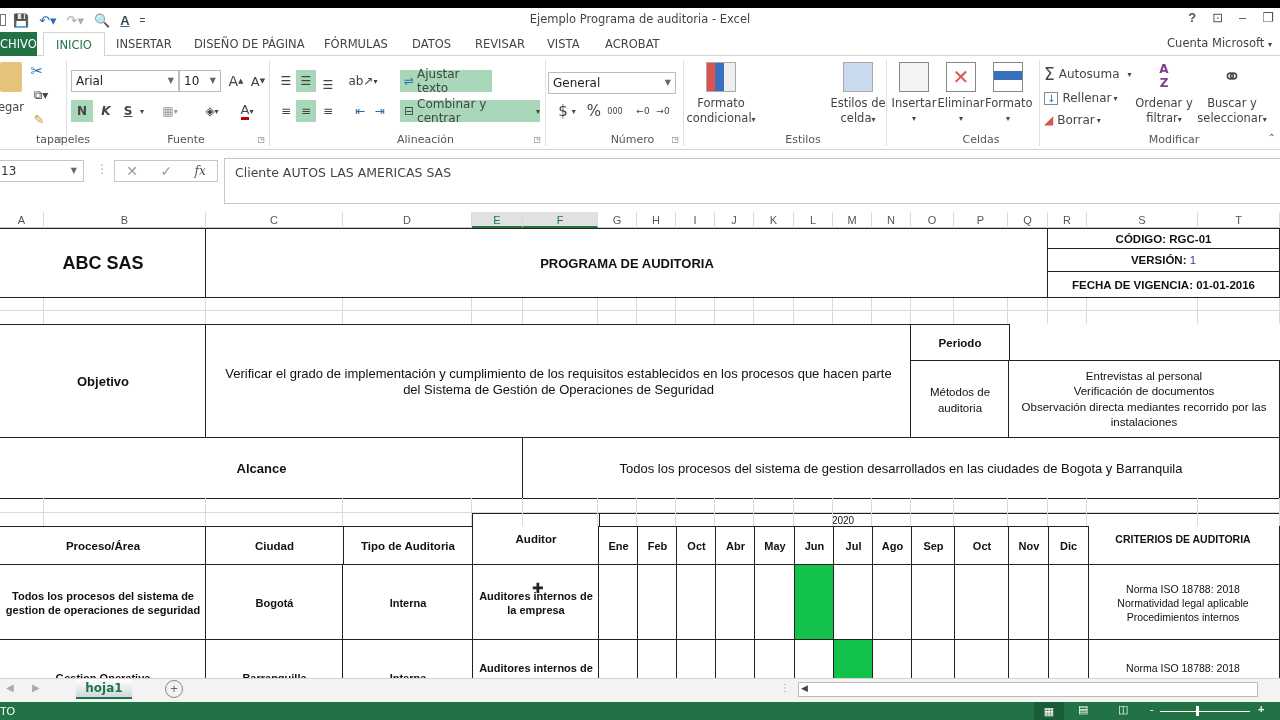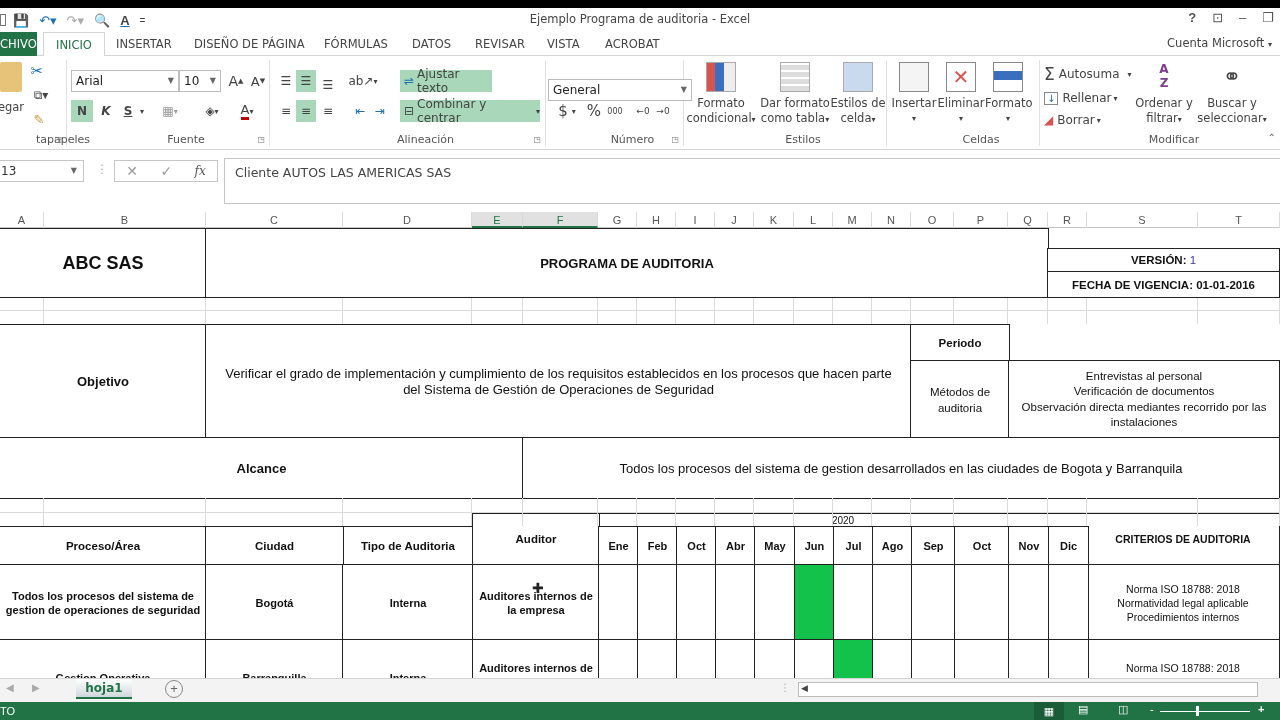--- a/index.html
+++ b/index.html
@@ -128,43 +128,38 @@
     <div class="rb hl" style="left:130px;top:40px;width:140px;height:22px;justify-content:flex-start;padding-left:4px">
         <span style="margin-right:3px">⊟</span>
         <span>Combinar y centrar</span>
         <span style="font-size:8px;margin-left:8px">▾</span>
       </div>
     <div class="group-label">Alineación</div>
     <div class="launcher">◳</div>
   </div>
 
   <div class="group" style="left:546px;width:138px">
-    <div class="combo" style="left:2px;top:19px;width:144px"><span>General</span><span class="dd">▼</span></div>
+    <div class="combo" style="left:2px;top:12px;width:128px"><span>General</span><span class="dd">▼</span></div>
     <div class="rb" style="left:6px;top:40px;width:30px;height:22px;font-size:15px">
         <span>$</span>
         <span style="font-size:8px;margin-left:4px">▾</span>
       </div>
     <div class="rb" style="left:40px;top:40px;width:16px;height:22px;font-size:15px">%</div>
     <div class="rb" style="left:58px;top:40px;width:22px;height:22px;font-size:8px">000</div>
     <div class="rb" style="left:88px;top:40px;width:18px;height:22px;font-size:9px">←0</div>
     <div class="rb" style="left:108px;top:40px;width:18px;height:22px;font-size:9px">→0</div>
     <div class="group-label">Número</div>
     <div class="launcher">◳</div>
   </div>
 
   <div class="group" style="left:684px;width:203px">
     <div class="bigbtn" style="left:2px;width:70px">
       <div class="ico" style="background:linear-gradient(90deg,#d9534f 30%,#3a6fbf 30% 60%,#eee 60%);border:1px solid #aaa"></div>
       <div>Formato</div>
       <div><span>condicional</span><span style="font-size:8px">▾</span></div>
-    </div>
-    <div class="bigbtn" style="left:76px;width:70px">
-      <div class="ico" style="background:repeating-linear-gradient(0deg,#ddd 0 5px,#fff 5px 7px);border:1px solid #aaa"></div>
-      <div>Dar formato</div>
-      <div><span>como tabla</span><span style="font-size:8px">▾</span></div>
     </div>
     <div class="bigbtn" style="left:146px;width:56px">
       <div class="ico" style="background:#c9d9ee;border:1px solid #aaa"></div>
       <div>Estilos de</div>
       <div><span>celda</span><span style="font-size:8px">▾</span></div>
     </div>
     <div class="group-label">Estilos</div>
   </div>
 
   <div class="group" style="left:887px;width:153px">
@@ -248,20 +243,21 @@
     <div style="left: 1008px; width: 40px;">Q</div>
     <div style="left: 1048px; width: 39px;">R</div>
     <div style="left: 1087px; width: 111px;">S</div>
     <div style="left: 1198px; width: 82px;">T</div>
   </div>
 
 <div class="sheet" id="sheet">
 
   <div class="cell b bold" style="left:0;top:0;width:207px;height:70px;font-size:18px;border-left:none">ABC SAS</div>
   <div class="cell b bold" style="left:205px;top:0;width:844px;height:70px;font-size:13px">PROGRAMA DE AUDITORIA</div>
+  <div class="cell b bold" style="left:1047px;top:0;width:233px;height:21px;font-size:11.5px">CÓDIGO:  RGC-01</div>
   <div class="cell b bold" style="left:1047px;top:20px;width:233px;height:24px;font-size:11.5px"><span>VERSIÓN:</span>&nbsp;<span style="font-weight:normal;color:#3a3a9f">1</span></div>
   <div class="cell b bold" style="left:1047px;top:43px;width:233px;height:27px;font-size:11.5px">FECHA DE VIGENCIA: 01-01-2016</div>
 
   <div id="row4"></div>
 
   <div class="cell b bold" style="left:0;top:96px;width:207px;height:115px;font-size:13px;border-left:none">Objetivo</div>
   <div class="cell b" style="left:205px;top:96px;width:707px;height:115px;font-size:13px;padding:0 10px;line-height:16px">Verificar el grado de implementación y cumplimiento de los requisitos establecidos en los procesos que hacen parte del Sistema de Gestión de Operaciones de Seguridad</div>
   <div class="cell b bold" style="left:910px;top:96px;width:100px;height:38px;font-size:11.5px">Periodo</div>
   <div class="cell b" style="left:910px;top:132px;width:100px;height:79px;font-size:11.5px;padding:0 12px;line-height:16px">Métodos de auditoria</div>
   <div class="cell b" style="left:1008px;top:132px;width:272px;height:79px;font-size:11.5px;flex-direction:column;line-height:15.5px">

